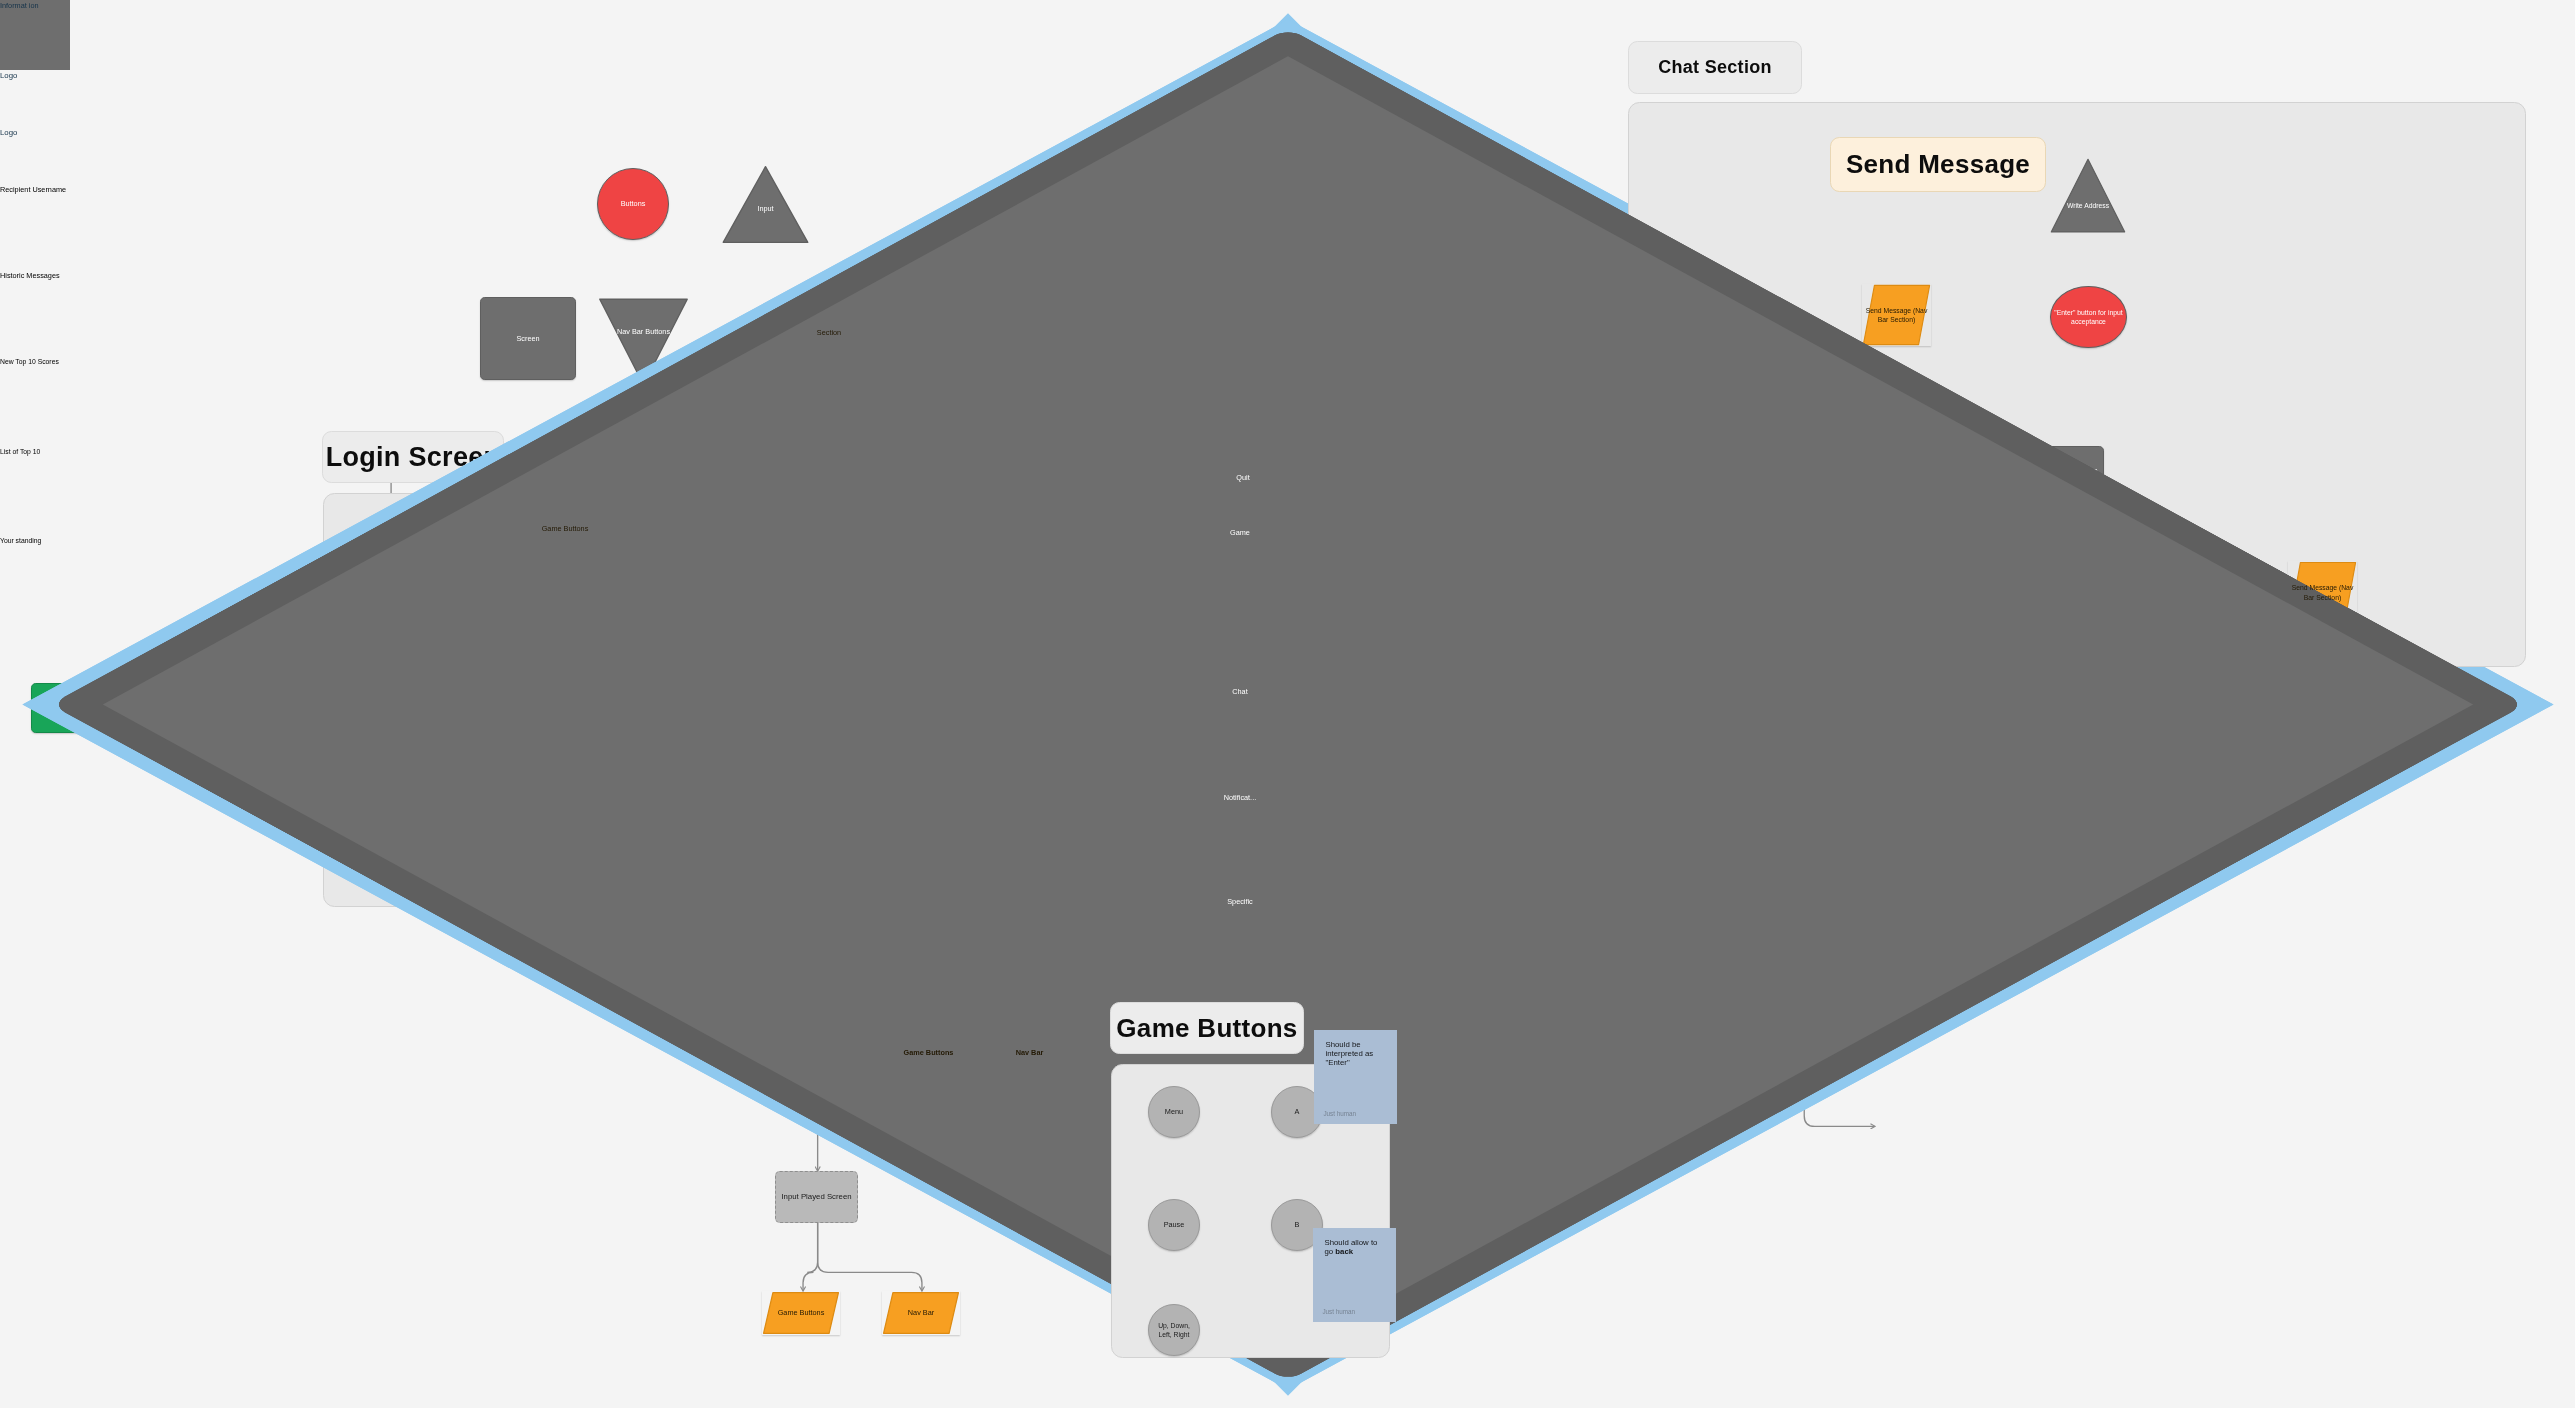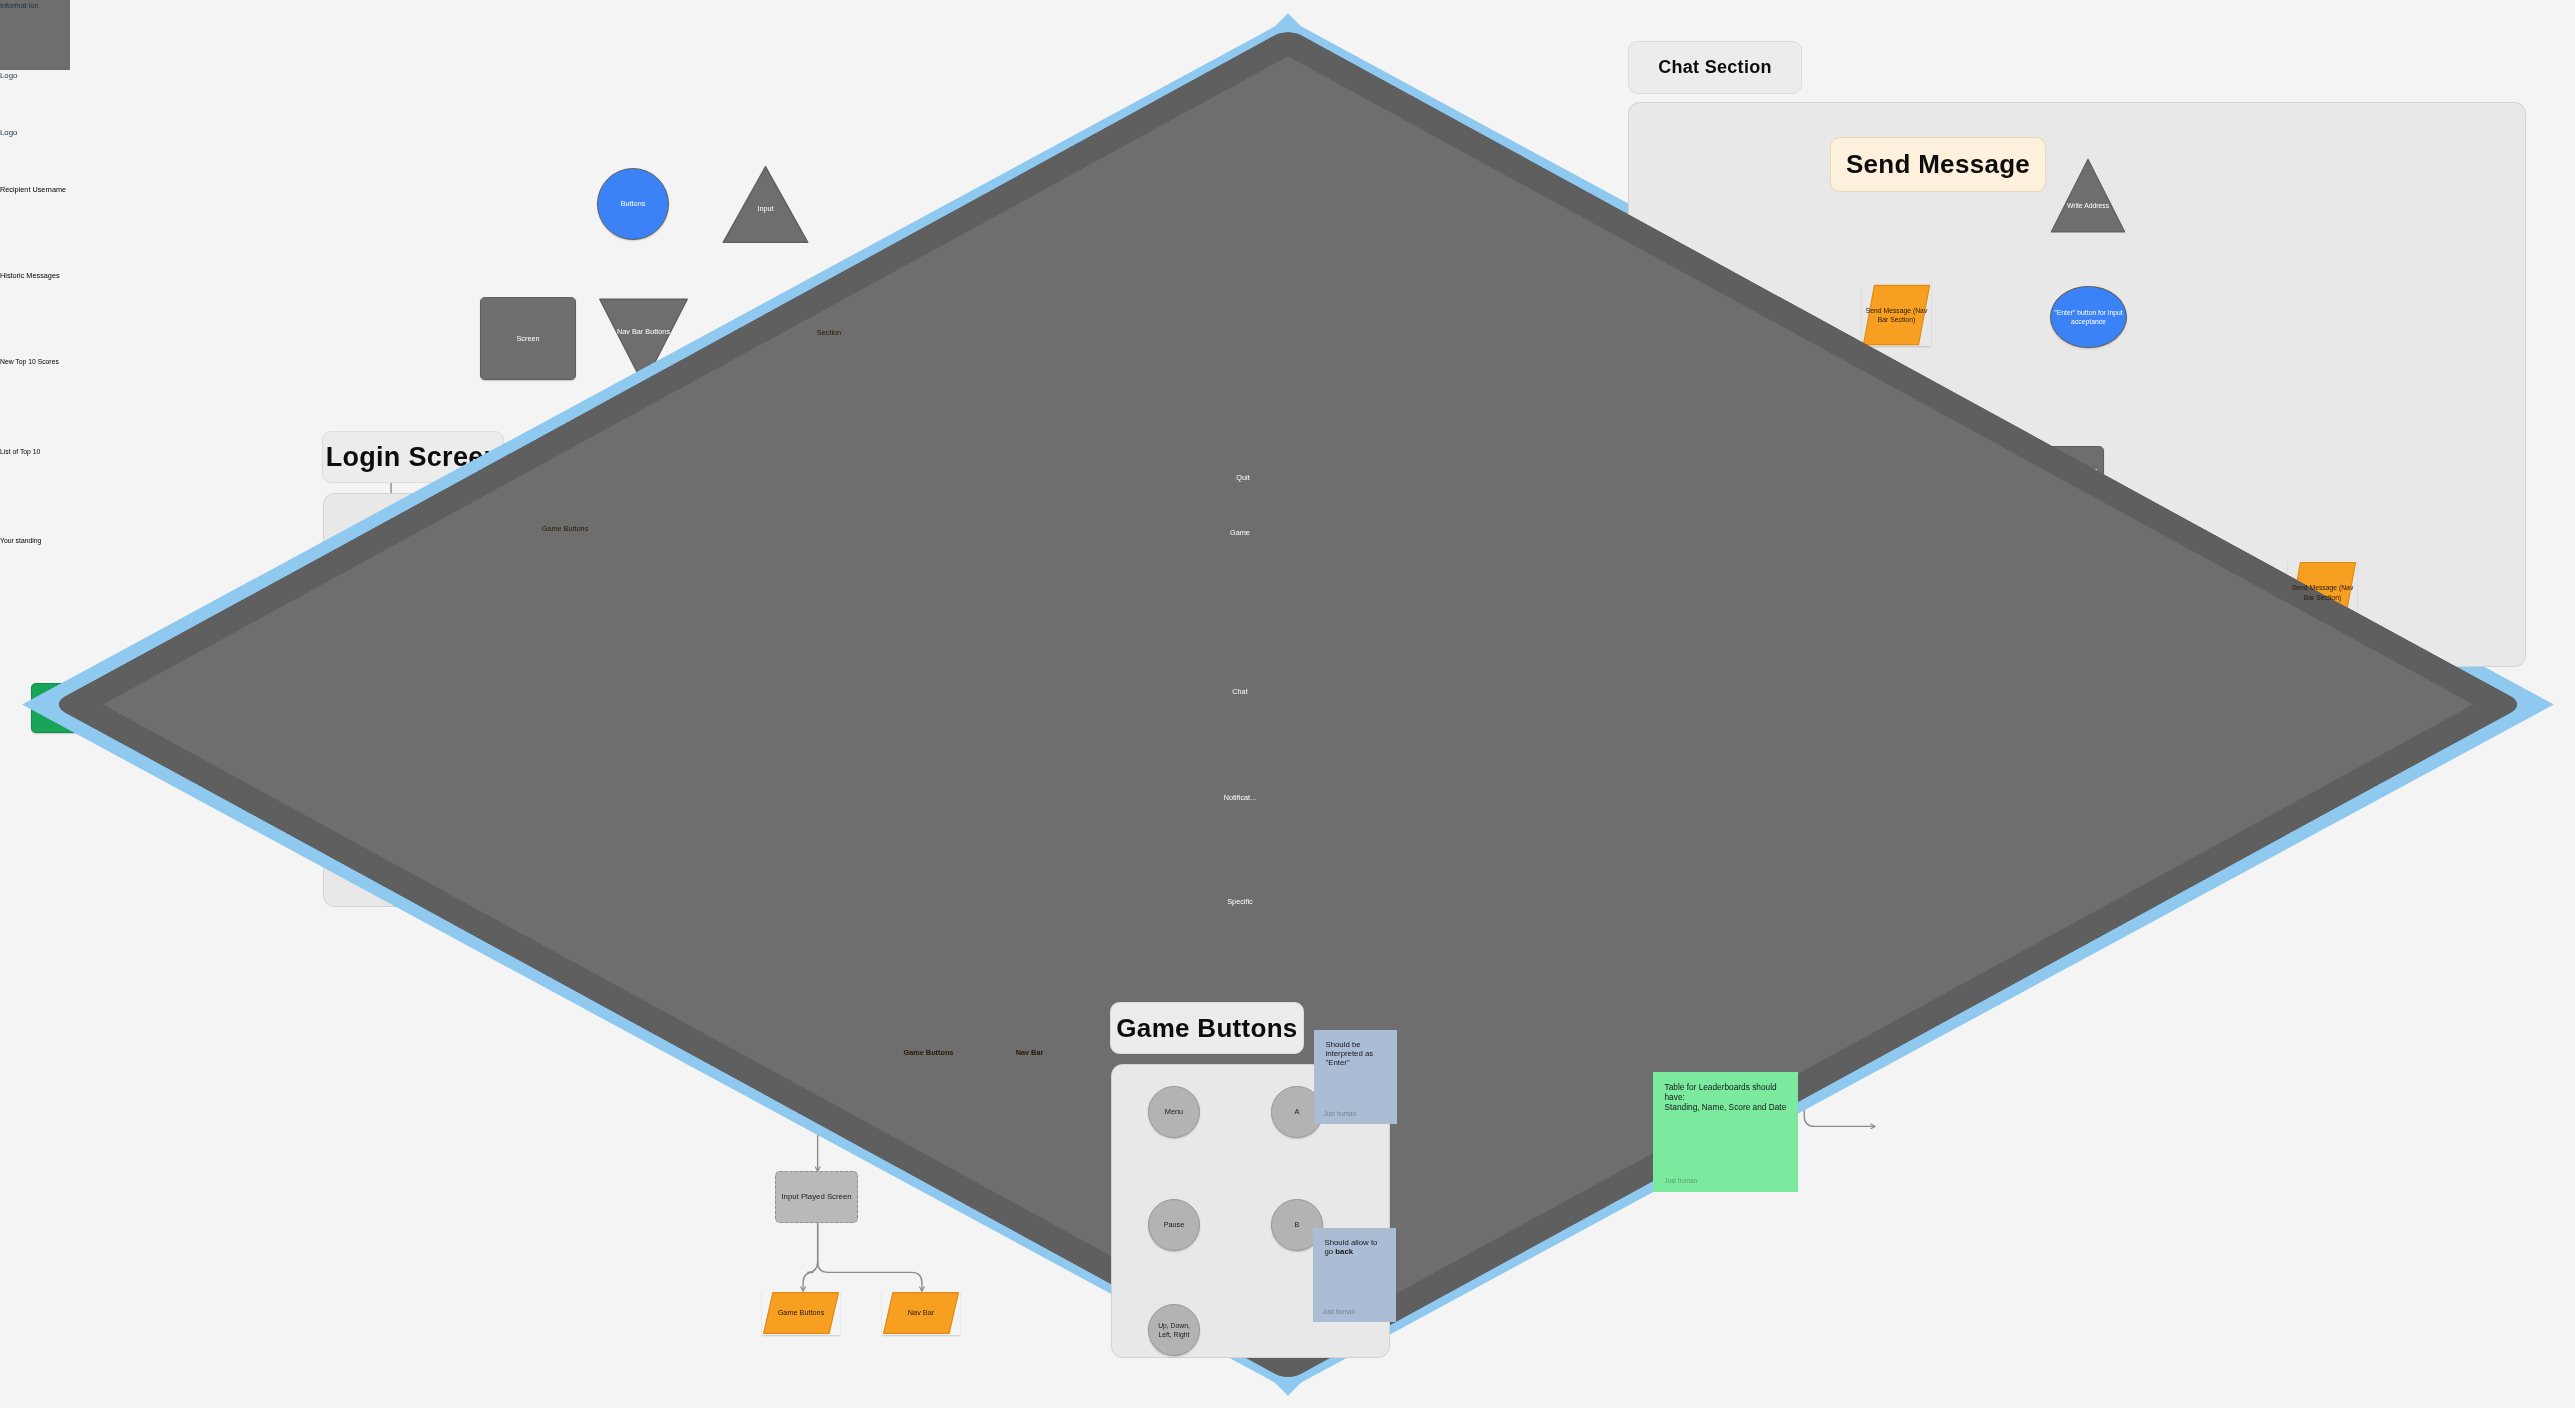--- a/index.html
+++ b/index.html
@@ -22,21 +22,21 @@
   
   .node{position:absolute;display:flex;align-items:center;justify-content:center;
         text-align:center;line-height:1.35;color:#fff;box-sizing:border-box;}
   .node .lbl{display:block;padding:0 3.1px;}
 
   .rect{background:#6e6e6e;border:0.5px solid #5f5f5f;border-radius:4.7px;
         box-shadow:0 1px 1.6px rgba(0,0,0,.18);}
   .rect.green{background:#18a558;border-color:#138a49;}
   .rect.dashed{background:#b9b9b9;border:1.6px dashed #8e8e8e;color:#1a1a1a;box-shadow:none;}
 
-  .ellipse{background:#3b82f6;border:0.5px solid #5f5f5f;border-radius:50%;
+  .ellipse{background:#ef4444;border:0.5px solid #5f5f5f;border-radius:50%;
            box-shadow:0 1px 1.6px rgba(0,0,0,.18);}
   .ellipse.light{background:#b3b3b3;border-color:#9a9a9a;color:#1a1a1a;}
 
   .diamond{background:#6e6e6e;}
   .diamond .lbl{position:relative;z-index:2;}
   .diamond.blue{background:#aaddff;color:#15334a;}
 
   .tri-up{background:#6e6e6e;}
   .tri-down{background:#6e6e6e;}
 
@@ -415,24 +415,20 @@
     <span class="lbl" style="position:relative;z-index:2;font-size:6.8px;">List of Top 10</span>
   </div>
 
   <div class="diamond" style="left:1873px;top:1082px;width:90px;height:89px;background:transparent;">
     <svg viewBox="0 0 100 100" preserveAspectRatio="none" style="position:absolute;inset:0;width:100%;height:100%;">
       <polygon points="50,3 97,50 50,97 3,50" fill="#6e6e6e" stroke="#5f5f5f" stroke-width="1.4" stroke-linejoin="round"></polygon>
     </svg>
     <span class="lbl" style="position:relative;z-index:2;font-size:6.8px;">Your standing</span>
   </div>
 
-  <div class="note green" style="left:1653px;top:1072px;width:145px;height:120px;font-size:8.3px;">
-    <div class="body">Table for Leaderboards should have:<br>Standing, Name, Score and Date</div>
-    <div class="author" style="font-size:6.3px;">Just human</div>
-  </div>
 
   <div class="chip" style="left:1110px;top:1002px;width:192px;height:50px;font-size:26px;">
     <span>Game Buttons</span>
   </div>
   <div class="grp gray" style="left:1111px;top:1064px;width:277px;height:292px;"></div>
 
   <div class="node ellipse light" style="left:1148px;top:1086px;width:52px;height:52px;font-size:7.3px;">
     <span class="lbl">Menu</span>
   </div>
   <div class="node ellipse light" style="left:1271px;top:1086px;width:52px;height:52px;font-size:7.3px;">

